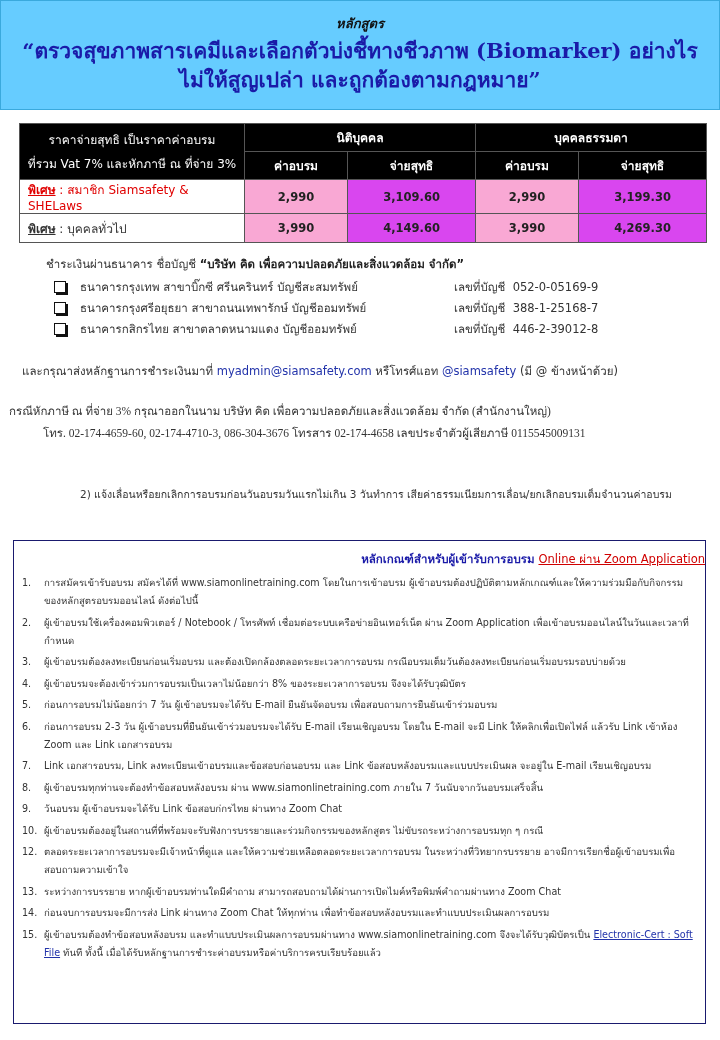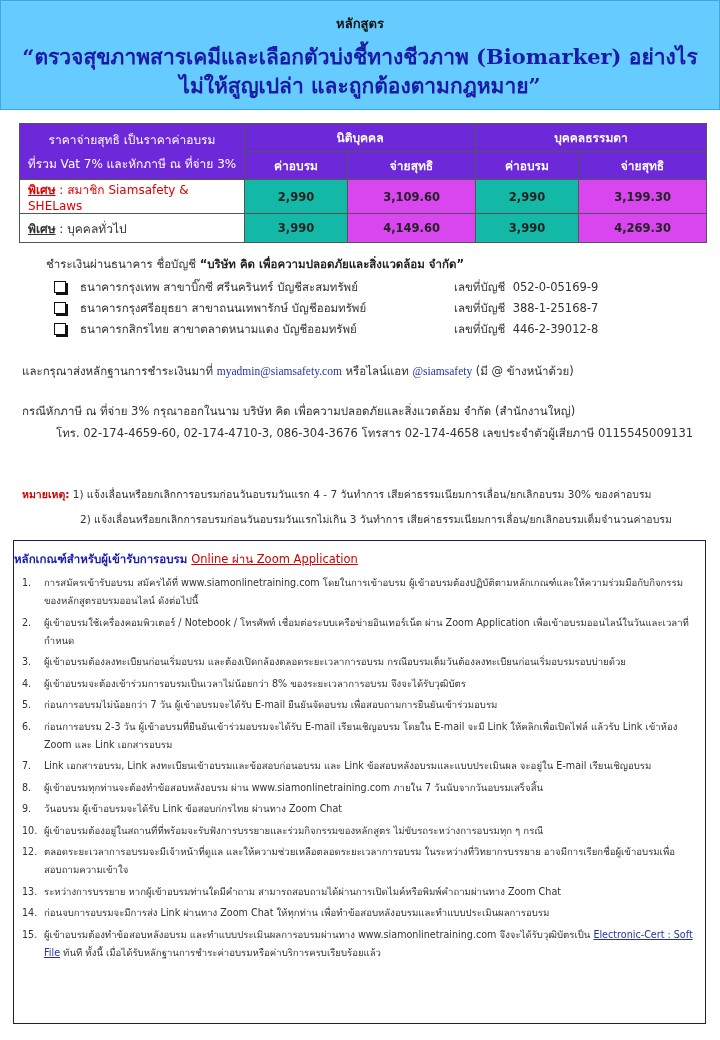--- a/index.html
+++ b/index.html
@@ -1,47 +1,47 @@
 <!DOCTYPE html>
 <html><head>
 <meta charset="utf-8">
 <style>
   html, body { margin:0; padding:0; }
   body { width:720px; height:1040px; background:#ffffff; font-family:"DejaVu Sans", sans-serif; color:#333; position:relative; overflow:hidden; }
 
   .banner { position:absolute; left:0; top:0; width:718px; height:108px; background:#66ccff; border:1px solid #3aa9dd; text-align:center; }
-  .banner .kicker { margin-top:12px; font-family:"DejaVu Serif", serif; font-size:13px; font-weight:bold; color:#111; }
-  .banner .title { font-family:"DejaVu Serif", serif; font-size:21px; font-weight:bold; color:#1a1aa8; line-height:29px; margin-top:8px; }
+  .banner .kicker { margin-top:12px; font-family:"DejaVu Serif", serif; font-size:13px; font-weight:bold; color:#111;font-style:italic; }
+  .banner .title { font-family:"DejaVu Serif", serif; font-size:21px; font-weight:bold; color:#1a1aa8; line-height:29px; margin-top:2px; }
 
   table.price { position:absolute; left:19px; top:123px; width:688px; border-collapse:collapse; font-size:11.5px; }
   table.price td, table.price th { border:1px solid #555; text-align:center; height:27px; padding:0 4px; }
-  table.price th { background:#6d28d9; color:#fff; font-weight:bold; font-size:12px; }
+  table.price th { background:#000000; color:#fff; font-weight:bold; font-size:12px; }
   table.price th.corner { width:216px; font-weight:normal; line-height:24px; }
   table.price td.label { text-align:left; padding-left:8px; font-size:12px; height:28px; }
-  table.price td.light { background:#14b8a6; font-weight:bold; color:#222; }
+  table.price td.light { background:#f9a8d4; font-weight:bold; color:#222; }
   table.price td.plain { background:#d946ef; font-weight:bold; color:#222; }
   .red { color:#e00000; }
   .u { text-decoration:underline; font-weight:bold; }
 
   .pay { position:absolute; left:22px; top:255px; width:690px; font-size:11.5px; color:#333; }
   .pay .head b { color:#222; }
   .bank { position:relative; height:21px; line-height:21px; padding-left:58px; }
   .bank .cb { position:absolute; left:32px; top:4px; width:10px; height:10px; border:1.5px solid #111; box-shadow:2px 2px 0 #111; }
   .bank .acct { position:absolute; left:432px; top:0; }
-  .link { color:#2233aa;font-family:Liberation Serif, serif; }
+  .link { color:#2233aa; }
 
-  .wht { position:absolute; left:22px; top:400px; width:690px; font-size:11.5px; color:#333; line-height:22px; }
+  .wht { position:absolute; left:9px; top:400px; width:690px; font-size:11.5px; color:#333; line-height:22px;font-family:Liberation Serif, serif; }
   .wht .indent { padding-left:34px; }
 
   .notes { position:absolute; left:22px; top:482px; width:690px; font-size:10.5px; color:#333; line-height:25px; }
   .notes .lbl { color:#d00000; font-weight:bold; }
   .notes .n2 { padding-left:58px; }
 
   .rules { position:absolute; left:13px; top:540px; width:693px; height:484px; border:1.5px solid #1a1a6e; box-sizing:border-box; }
-  .rules .rt { text-align:left; margin-top:9px; font-size:11.5px; color:#1a1aa8; font-weight:bold; }
+  .rules .rt { text-align:right; margin-top:9px; font-size:11.5px; color:#1a1aa8; font-weight:bold; }
   .rules .rt .zoom { color:#d00000; text-decoration:underline; font-weight:normal; }
   .rules ol { list-style:none; margin:6px 0 0 0; padding:0 10px 0 8px; font-size:9.6px; color:#333; }
   .rules li { position:relative; padding-left:22px; line-height:18px; margin-bottom:3.5px; }
   .rules li .num { position:absolute; left:0; top:0; }
   .rules li a { color:#2233aa; text-decoration:underline; }
 </style>
 </head>
 <body>
 
 <div class="banner">
@@ -96,31 +96,30 @@
     <span class="cb"></span>
     <span>ธนาคารกรุงศรีอยุธยา สาขาถนนเทพารักษ์ บัญชีออมทรัพย์</span>
     <span class="acct"><span>เลขที่บัญชี</span>&nbsp; <span>388-1-25168-7</span></span>
   </div>
   <div class="bank">
     <span class="cb"></span>
     <span>ธนาคารกสิกรไทย สาขาตลาดหนามแดง บัญชีออมทรัพย์</span>
     <span class="acct"><span>เลขที่บัญชี</span>&nbsp; <span>446-2-39012-8</span></span>
   </div>
   <div style="margin-top:22px;">
-    <span>และกรุณาส่งหลักฐานการชำระเงินมาที่ </span><span class="link">myadmin@siamsafety.com</span><span> หรือไลน์แอท </span><span class="link">@siamsafety</span><span> (มี @ ข้างหน้าด้วย)</span>
+    <span>และกรุณาส่งหลักฐานการชำระเงินมาที่ </span><span class="link">myadmin@siamsafety.com</span><span> หรืโทรศ์แอท </span><span class="link">@siamsafety</span><span> (มี @ ข้างหน้าด้วย)</span>
   </div>
 </div>
 
 <div class="wht">
   <div>กรณีหักภาษี ณ ที่จ่าย 3% กรุณาออกในนาม บริษัท คิด เพื่อความปลอดภัยและสิ่งแวดล้อม จำกัด (สำนักงานใหญ่)</div>
   <div class="indent">โทร. 02-174-4659-60, 02-174-4710-3, 086-304-3676 โทรสาร 02-174-4658 เลขประจำตัวผู้เสียภาษี 0115545009131</div>
 </div>
 
 <div class="notes">
-  <div><span class="lbl">หมายเหตุ:</span><span> 1) แจ้งเลื่อนหรือยกเลิกการอบรมก่อนวันอบรมวันแรก 4 - 7 วันทำการ เสียค่าธรรมเนียมการเลื่อน/ยกเลิกอบรม 30% ของค่าอบรม</span></div>
   <div class="n2">2) แจ้งเลื่อนหรือยกเลิกการอบรมก่อนวันอบรมวันแรกไม่เกิน 3 วันทำการ เสียค่าธรรมเนียมการเลื่อน/ยกเลิกอบรมเต็มจำนวนค่าอบรม</div>
 </div>
 
 <div class="rules">
   <div class="rt"><span>หลักเกณฑ์สำหรับผู้เข้ารับการอบรม </span><span class="zoom">Online ผ่าน Zoom Application</span></div>
   <ol>
     <li><span class="num">1.</span><span>การสมัครเข้ารับอบรม สมัครได้ที่ www.siamonlinetraining.com โดยในการเข้าอบรม ผู้เข้าอบรมต้องปฏิบัติตามหลักเกณฑ์และให้ความร่วมมือกับกิจกรรมของหลักสูตรอบรมออนไลน์ ดังต่อไปนี้</span></li>
     <li><span class="num">2.</span><span>ผู้เข้าอบรมใช้เครื่องคอมพิวเตอร์ / Notebook / โทรศัพท์ เชื่อมต่อระบบเครือข่ายอินเทอร์เน็ต ผ่าน Zoom Application เพื่อเข้าอบรมออนไลน์ในวันและเวลาที่กำหนด</span></li>
     <li><span class="num">3.</span><span>ผู้เข้าอบรมต้องลงทะเบียนก่อนเริ่มอบรม และต้องเปิดกล้องตลอดระยะเวลาการอบรม กรณีอบรมเต็มวันต้องลงทะเบียนก่อนเริ่มอบรมรอบบ่ายด้วย</span></li>
     <li><span class="num">4.</span><span>ผู้เข้าอบรมจะต้องเข้าร่วมการอบรมเป็นเวลาไม่น้อยกว่า 8% ของระยะเวลาการอบรม จึงจะได้รับวุฒิบัตร</span></li>

